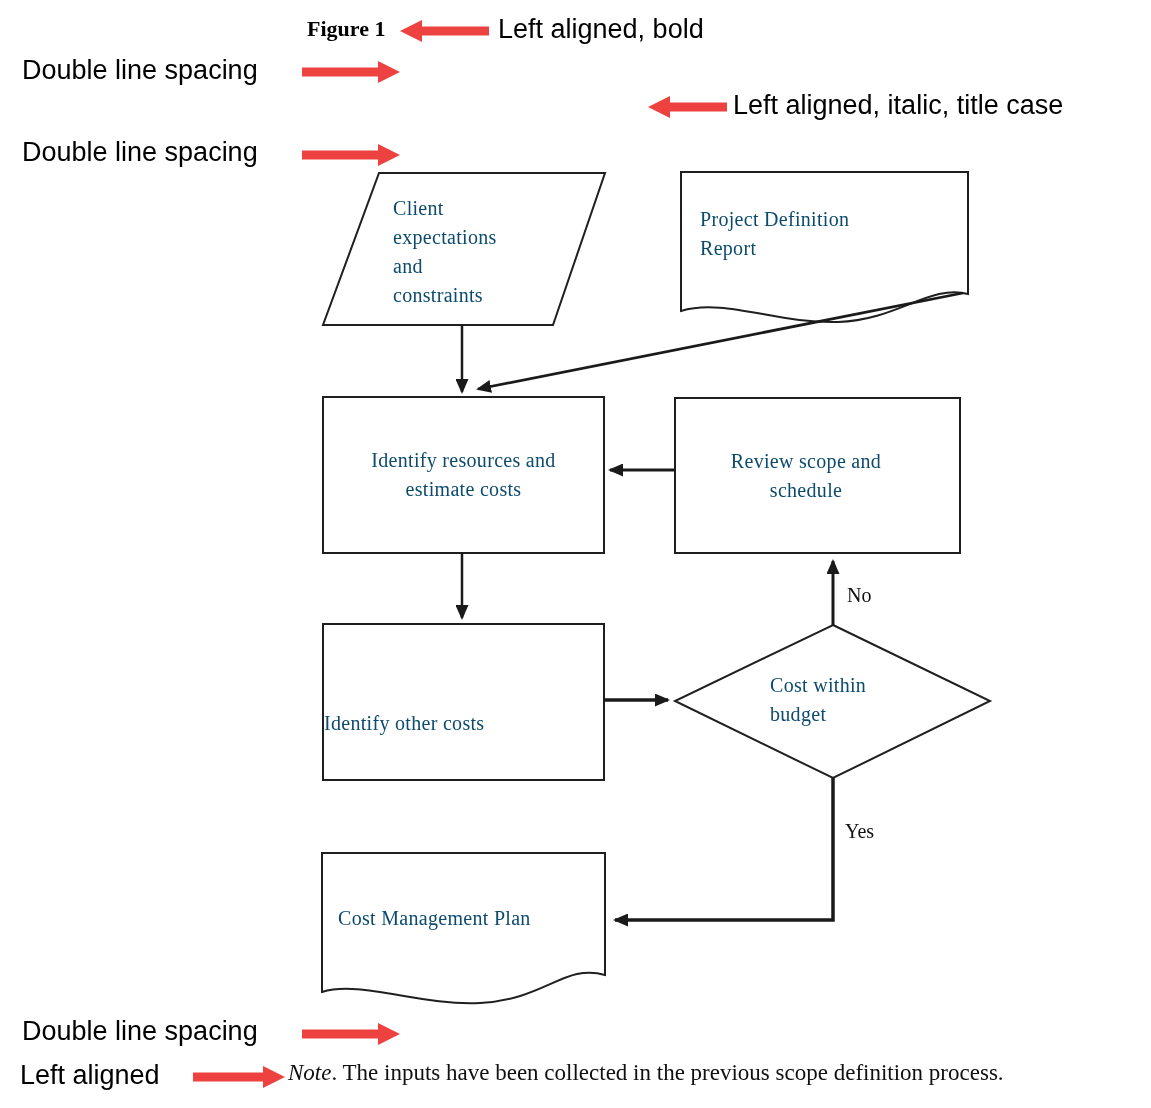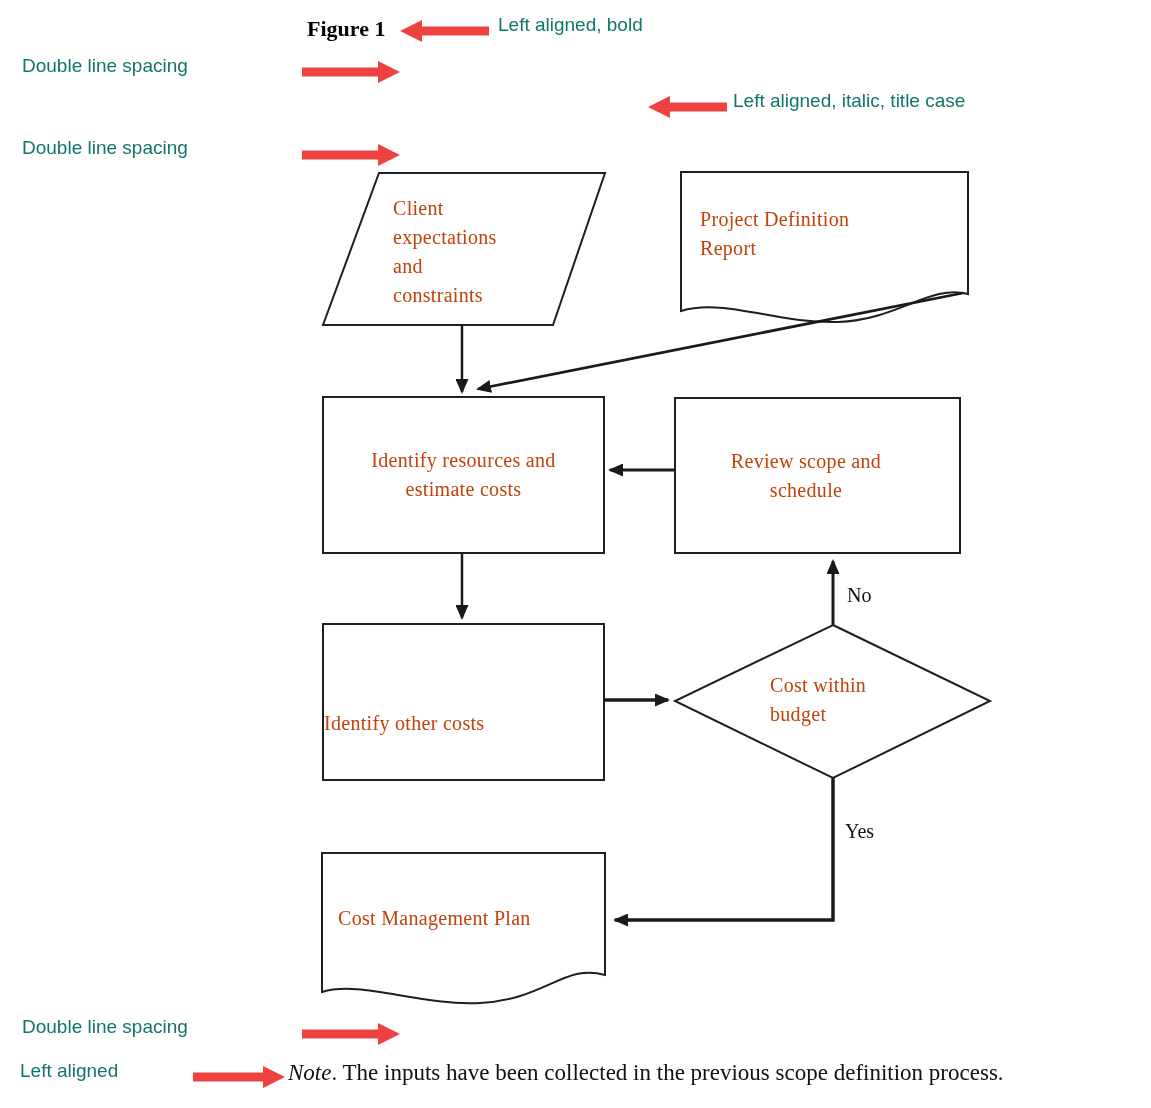--- a/index.html
+++ b/index.html
@@ -1,23 +1,23 @@
 <!DOCTYPE html>
 <html><head>
 <meta charset="utf-8">
 <style>
   html,body{margin:0;padding:0;background:#ffffff;}
   .stage{position:relative;width:1151px;height:1108px;background:#ffffff;overflow:hidden;
          font-family:"Liberation Serif",serif;color:#000;}
   svg.layer{position:absolute;left:0;top:0;width:1151px;height:1108px;}
   .lbl{position:absolute;}
-  .sans{font-family:"Liberation Sans",sans-serif;font-size:19px;color:#0f766e;white-space:nowrap;}
+  .sans{font-family:"Liberation Sans",sans-serif;font-size:27px;color:#000000;white-space:nowrap;}
   .figlbl{font-family:"Liberation Serif",serif;font-weight:bold;font-size:22px;white-space:nowrap;}
   .titleit{font-family:"Liberation Serif",serif;font-style:italic;font-size:25px;white-space:nowrap;}
-  .node-lbl{font-family:"Liberation Serif",serif;font-size:20px;line-height:1.45;color:#c2410c;
+  .node-lbl{font-family:"Liberation Serif",serif;font-size:20px;line-height:1.45;color:#0c4a6e;
             letter-spacing:0.3px;}
   .edge-lbl{font-family:"Liberation Serif",serif;font-size:20px;color:#101010;white-space:nowrap;}
   .note-line{font-family:"Liberation Serif",serif;font-size:23px;color:#101010;white-space:nowrap;}
   .note-line .lead{font-style:italic;}
   .flex-center{display:flex;align-items:center;justify-content:center;text-align:center;}
   .flex-left{display:flex;align-items:center;justify-content:flex-start;text-align:left;}
 </style>
 </head>
 <body>
 

